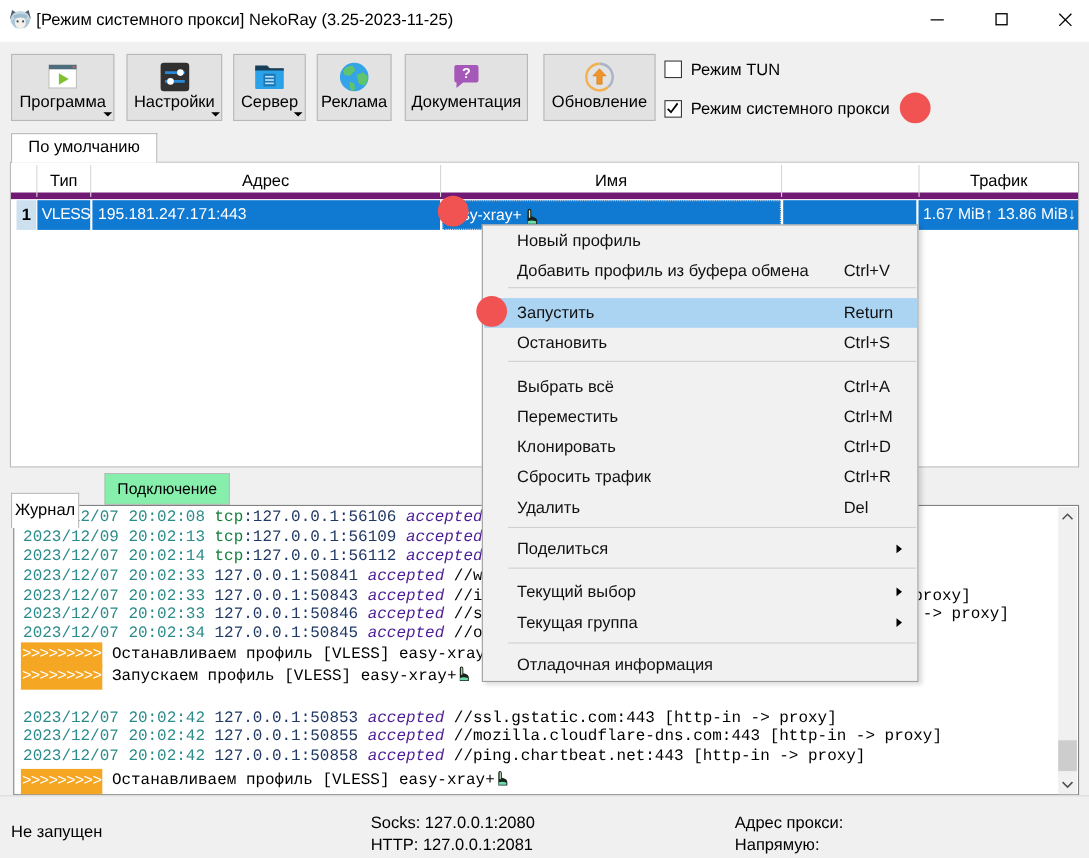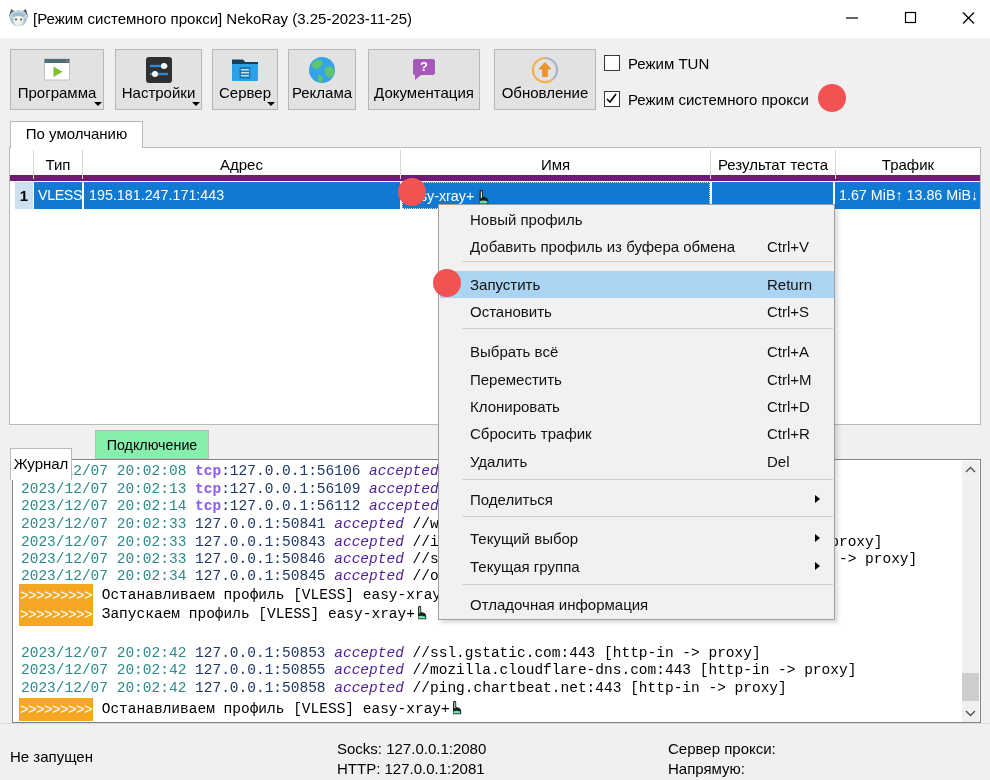--- a/index.html
+++ b/index.html
@@ -26,21 +26,21 @@
 #panel1{position:absolute;left:9px;top:147px;width:972px;height:278px;background:#fff;border:1px solid #bababa;box-sizing:border-box;}
 .hsep{position:absolute;top:2px;height:29px;width:1px;background:#d6d6d6;}
 .hlbl{position:absolute;top:0;height:33px;line-height:33px;font-size:15px;color:#000;text-align:center;}
 #hdr{position:absolute;left:0;top:0;width:970px;height:33px;background:#fff;border-bottom:6px solid #701a75;box-sizing:border-box;}
 #row1{position:absolute;left:5px;top:34px;width:965px;height:27px;}
 .cell{position:absolute;top:0;height:27px;background:#1079d2;color:#fff;font-size:14.3px;line-height:27px;white-space:nowrap;overflow:hidden;}
 #rn{position:absolute;left:0;top:0;width:18px;height:27px;background:#cde0f0;color:#000;font-weight:bold;font-size:15px;line-height:27px;text-align:center;}
 
 #logframe{position:absolute;left:12px;top:459px;width:969px;height:264px;background:#fff;border:1px solid #828282;box-sizing:border-box;}
 .ll{position:absolute;left:8px;height:18px;line-height:18px;font-family:"Liberation Mono",monospace;font-size:14.5px;color:#000;white-space:pre;}
-.t{color:#2b8a8a}.nv{color:#1f3864}.nb{color:#8b5cf6;font-weight:bold}.g{color:#4c1d95;font-style:italic}
+.t{color:#2b8a8a}.nv{color:#1f3864}.nb{color:#15803d;font-weight:normal}.g{color:#4c1d95;font-style:italic}
 .oz{background:#f5a623;color:#fff;padding:3.5px 1px 3.5px 1px;margin-left:-2px;letter-spacing:-0.7px;}
 
 #sb{position:absolute;right:1px;top:1px;width:17px;height:261px;background:#f0f0f0;}
 #sbthumb{position:absolute;left:0;width:17px;height:28px;background:#cdcdcd;}
 
 #menu{position:absolute;left:438px;top:204px;width:397px;height:416px;background:#f1f1f1;border:1px solid #9f9f9f;box-sizing:border-box;box-shadow:3px 3px 4px rgba(0,0,0,0.14);z-index:5;}
 .mi{position:absolute;left:1px;width:394px;height:27px;line-height:27px;font-size:15px;color:#111;}
 .mi .txt{position:absolute;left:30px;}
 .mi .sc{position:absolute;left:327px;}
 .msep{position:absolute;left:23px;width:371px;height:1px;background:#d0d0d0;}
@@ -148,21 +148,20 @@
 <div id="panel1">
   <div id="hdr">
     <div class="hsep" style="left:23px;"></div>
     <div class="hsep" style="left:72px;"></div>
     <div class="hsep" style="left:390px;"></div>
     <div class="hsep" style="left:700px;"></div>
     <div class="hsep" style="left:825px;"></div>
     <div class="hlbl" style="left:24px;width:48px;">Тип</div>
     <div class="hlbl" style="left:73px;width:317px;">Адрес</div>
     <div class="hlbl" style="left:391px;width:309px;">Имя</div>
-    <div class="hlbl" style="left:701px;width:124px;">Результат теста</div>
     <div class="hlbl" style="left:826px;width:144px;">Трафик</div>
   </div>
   <div id="row1">
     <div id="rn">1</div>
     <div class="cell" style="left:19px;width:48px;padding-left:4px;box-sizing:border-box;letter-spacing:-0.4px;">VLESS</div>
     <div class="cell" style="left:69px;width:316px;padding-left:5px;box-sizing:border-box;">195.181.247.171:443</div>
     <div class="cell" style="left:387px;width:308px;padding-left:1px;box-sizing:border-box;border:1px dotted #e4e4e4;">easy-xray+
       <svg style="position:absolute;left:73px;top:6px;" width="14" height="16" viewBox="0 0 14 16">
         <path d="M3.5 10 L3.5 3 Q3.5 0.8 5.2 0.8 Q7 0.8 7 3 L7 7.6 L9 8.2 Q12.3 9.2 12.3 12 L12.3 15.2 L3.5 15.2 Z" fill="#15231b"></path>
         <path d="M4.8 3 Q4.8 2 5.4 2 Q6 2 6 3 L6 9 L4.8 9 Z" fill="#cdeec2"></path>
@@ -173,21 +172,21 @@
     <div class="cell" style="left:820px;width:145px;padding-left:4px;box-sizing:border-box;">1.67 MiB↑ 13.86 MiB↓</div>
   </div>
 </div>
 <div class="dot" style="left:398px;top:178px;width:28px;height:28px;z-index:2;"></div>
 
 <div class="tab tabon" style="left:10px;top:448px;width:62px;height:32px;line-height:30px;">Журнал</div>
 <div class="tab taboff" style="left:95px;top:430px;width:114px;height:29px;line-height:28px;font-size:14.3px;">Подключение</div>
 
 <div id="logframe">
   <div class="ll" style="top:2px;"><span class="t">2023/12/07 20:02:08</span> <span class="nb">tcp</span><span class="nv">:127.0.0.1:56106</span> <span class="g">accepted</span> tcp:dns.google:853 [socks-in -&gt; proxy]</div>
-  <div class="ll" style="top:20px;"><span class="t">2023/12/07 20:02:13</span> <span class="nb">tcp</span><span class="nv">:127.0.0.1:56109</span> <span class="g">accepted</span> tcp:dns.google:853 [socks-in -&gt; proxy]</div>
+  <div class="ll" style="top:20px;"><span class="t">2023/12/09 20:02:13</span> <span class="nb">tcp</span><span class="nv">:127.0.0.1:56109</span> <span class="g">accepted</span> tcp:dns.google:853 [socks-in -&gt; proxy]</div>
   <div class="ll" style="top:37px;"><span class="t">2023/12/07 20:02:14</span> <span class="nb">tcp</span><span class="nv">:127.0.0.1:56112</span> <span class="g">accepted</span> tcp:dns.google:853 [socks-in -&gt; proxy]</div>
   <div class="ll" style="top:55px;"><span class="t">2023/12/07 20:02:33</span> <span class="nv">127.0.0.1:50841</span> <span class="g">accepted</span> //www.gstatic.com:443 [http-in -&gt; proxy]</div>
   <div class="ll" style="top:73px;"><span class="t">2023/12/07 20:02:33</span> <span class="nv">127.0.0.1:50843</span> <span class="g">accepted</span> //img-getpocket.cdn.mozilla.net:443 [http-in -&gt; proxy]</div>
   <div class="ll" style="top:90px;"><span class="t">2023/12/07 20:02:33</span> <span class="nv">127.0.0.1:50846</span> <span class="g">accepted</span> //safebrowsing-cache.googleapis.com:443 [http-in -&gt; proxy]</div>
   <div class="ll" style="top:107px;"><span class="t">2023/12/07 20:02:34</span> <span class="nv">127.0.0.1:50845</span> <span class="g">accepted</span> //ocsp.digicert.com:443 [http-in -&gt; proxy]</div>
   <div class="ll" style="top:126px;"><span class="oz">&gt;&gt;&gt;&gt;&gt;&gt;&gt;&gt;&gt;</span> Останавливаем профиль [VLESS] easy-xray+</div>
   <div class="ll" style="top:145px;"><span class="oz">&gt;&gt;&gt;&gt;&gt;&gt;&gt;&gt;&gt;</span> Запускаем профиль [VLESS] easy-xray+<svg style="vertical-align:-2px" width="13" height="15" viewBox="0 0 13 15">
           <path d="M3 9.5 L3 2.8 Q3 0.8 4.6 0.8 Q6.2 0.8 6.2 2.8 L6.2 7 L8 7.6 Q11.2 8.6 11.2 11.2 L11.2 14.2 L3 14.2 Z" fill="#15231b"></path>
           <path d="M4.2 2.8 Q4.2 1.9 4.7 1.9 Q5.3 1.9 5.3 2.8 L5.3 8.3 L4.2 8.3 Z" fill="#cdeec2"></path>
           <path d="M3.3 11.4 Q6.2 10 10.3 11.4 L10.3 13.5 L3.3 13.5 Z" fill="#6fdcae"></path>
@@ -267,16 +266,16 @@
   <div class="mi" style="top:386px;">
         <span class="txt">Отладочная информация</span>
       </div>
 </div>
 <div class="dot" style="left:433px;top:269px;width:28px;height:28px;z-index:6;"></div>
 
 <div id="status">
   <div style="left:10px;top:24px;">Не запущен</div>
   <div style="left:337px;top:16px;">Socks: 127.0.0.1:2080</div>
   <div style="left:337px;top:36px;">HTTP: 127.0.0.1:2081</div>
-  <div style="left:668px;top:16px;">Сервер прокси:</div>
+  <div style="left:668px;top:16px;">Адрес прокси:</div>
   <div style="left:668px;top:36px;">Напрямую:</div>
 </div>
 </div>
 
 </body></html>

